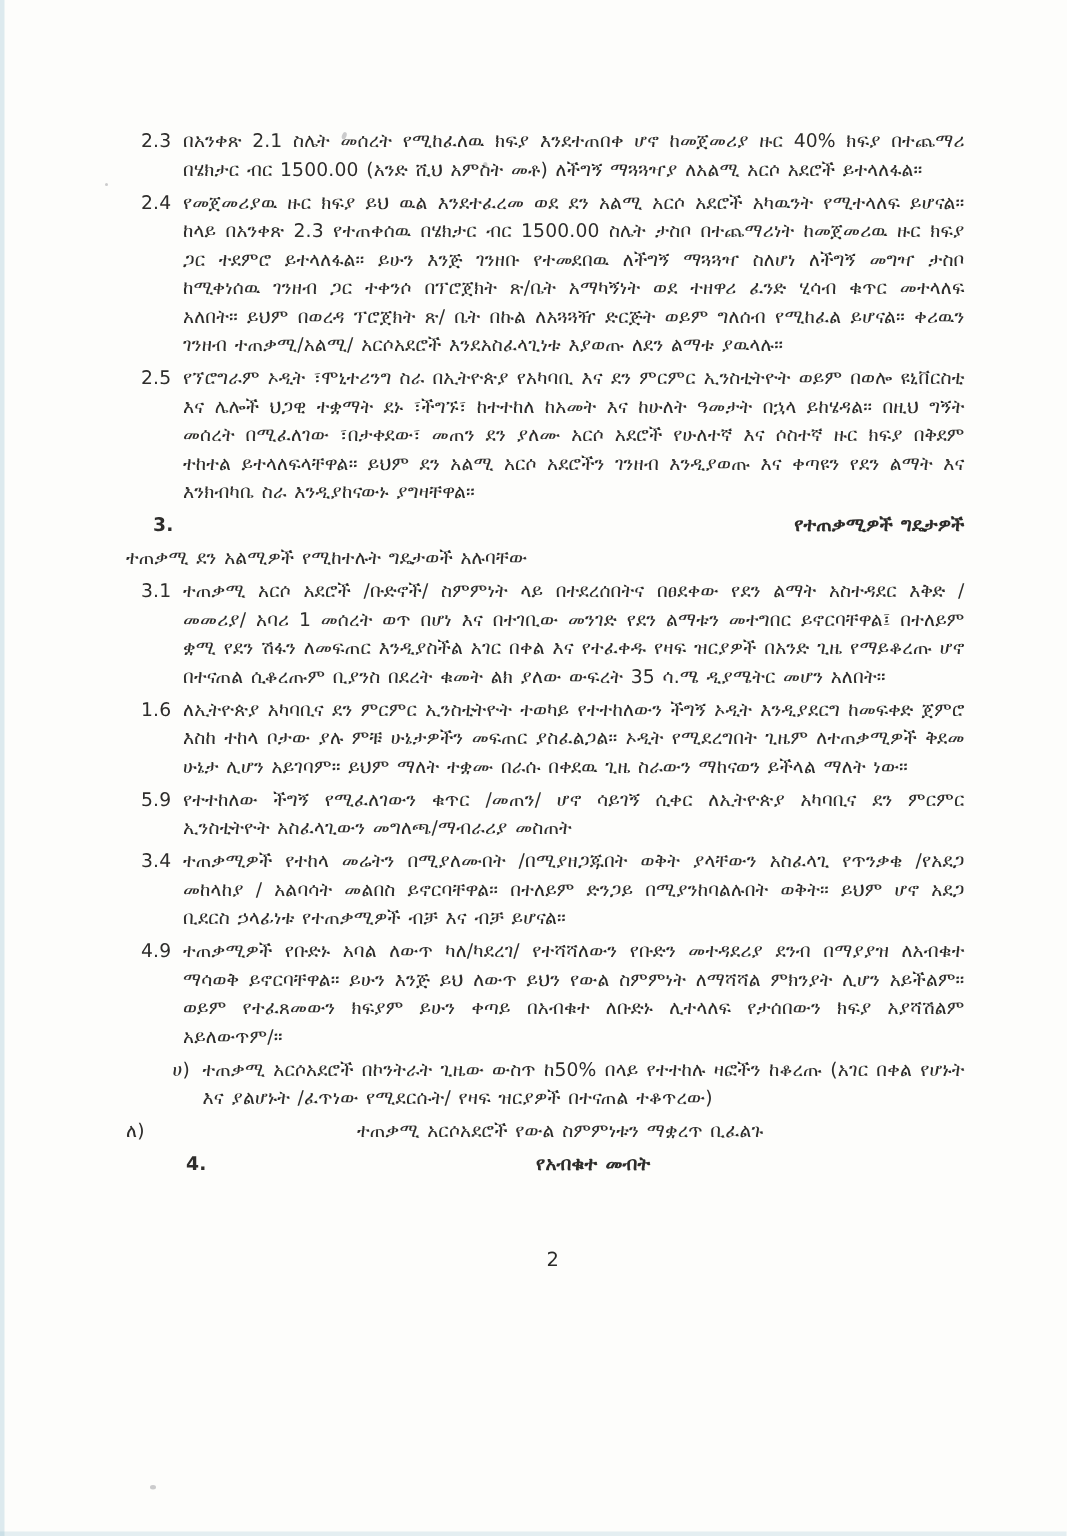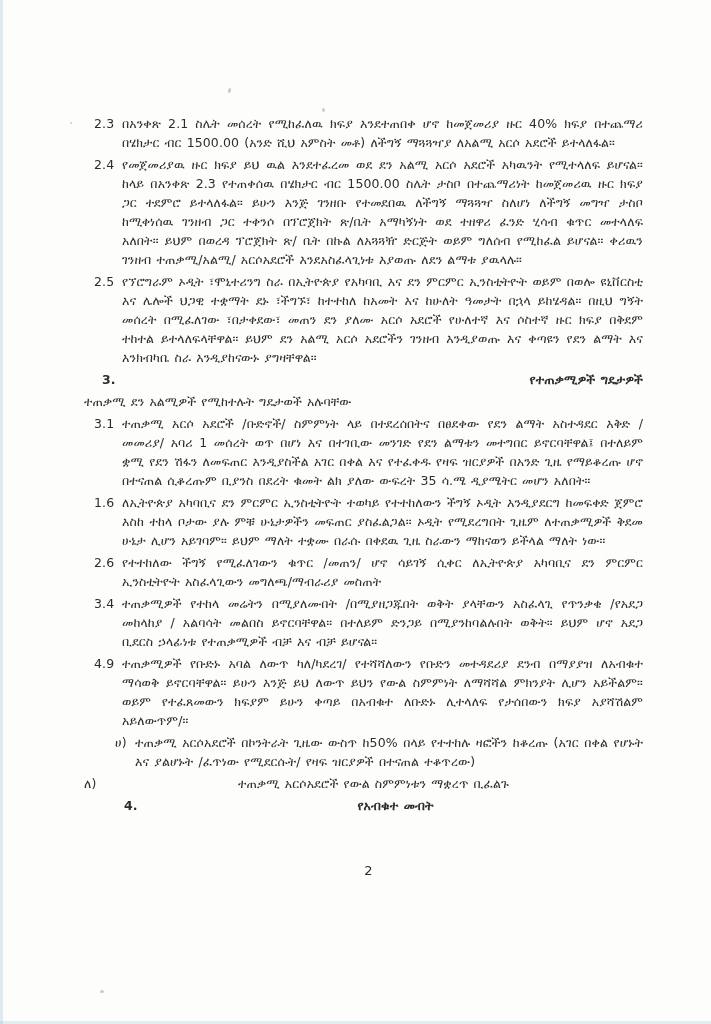--- a/index.html
+++ b/index.html
@@ -41,21 +41,20 @@
     position: absolute;
     top: 84px;
     left: 0;
     right: 0;
     padding-left: 94px;
     padding-right: 68px;
     font-size: 12.5px;
     line-height: 19px;
     letter-spacing: 0.1px;
     word-spacing: 1px;
-    margin-top: 30px;
   }
   .item {
     display: flex;
     margin-bottom: 3px;
   }
   .item .num {
     flex: none;
     width: 28px;
   }
   .item .txt {
@@ -128,21 +127,21 @@
     <span class="num">3.1</span>
     <span class="txt">ተጠቃሚ አርሶ አደሮች /ቡድኖች/ ስምምነት ላይ በተደረሰበትና በፀደቀው የደን ልማት አስተዳደር እቅድ /መመሪያ/ አባሪ 1 መሰረት ወጥ በሆነ እና በተገቢው መንገድ የደን ልማቱን መተግበር ይኖርባቸዋል፤ በተለይም ቋሚ የደን ሽፋን ለመፍጠር እንዲያስችል አገር በቀል እና የተፈቀዱ የዛፍ ዝርያዎች በአንድ ጊዜ የማይቆረጡ ሆኖ በተናጠል ሲቆረጡም ቢያንስ በደረት ቁመት ልክ ያለው ውፍረት 35 ሳ.ሜ ዲያሜትር መሆን አለበት።</span>
   </div>
 
   <div class="item">
     <span class="num">1.6</span>
     <span class="txt">ለኢትዮጵያ አካባቢና ደን ምርምር ኢንስቲትዮት ተወካይ የተተከለውን ችግኝ ኦዲት እንዲያደርግ ከመፍቀድ ጀምሮ እስከ ተከላ ቦታው ያሉ ምቹ ሁኔታዎችን መፍጠር ያስፈልጋል። ኦዲት የሚደረግበት ጊዜም ለተጠቃሚዎች ቅደመ ሁኔታ ሊሆን አይገባም። ይህም ማለት ተቋሙ በራሱ በቀደዉ ጊዜ ስራውን ማከናወን ይችላል ማለት ነው።</span>
   </div>
 
   <div class="item">
-    <span class="num">2.6</span>
+    <span class="num">5.9</span>
     <span class="txt">የተተከለው ችግኝ የሚፈለገውን ቁጥር /መጠን/ ሆኖ ሳይገኝ ሲቀር ለኢትዮጵያ አካባቢና ደን ምርምር ኢንስቲትዮት አስፈላጊውን መግለጫ/ማብራሪያ መስጠት</span>
   </div>
 
   <div class="item">
     <span class="num">3.4</span>
     <span class="txt">ተጠቃሚዎች የተከላ መሬትን በሚያለሙበት /በሚያዘጋጁበት ወቅት ያላቸውን አስፈላጊ የጥንቃቄ /የአደጋ መከላከያ / አልባሳት መልበስ ይኖርባቸዋል። በተለይም ድንጋይ በሚያንከባልሉበት ወቅት። ይህም ሆኖ አደጋ ቢደርስ ኃላፊነቱ የተጠቃሚዎች ብቻ እና ብቻ ይሆናል።</span>
   </div>
 
   <div class="item">
     <span class="num">4.9</span>

